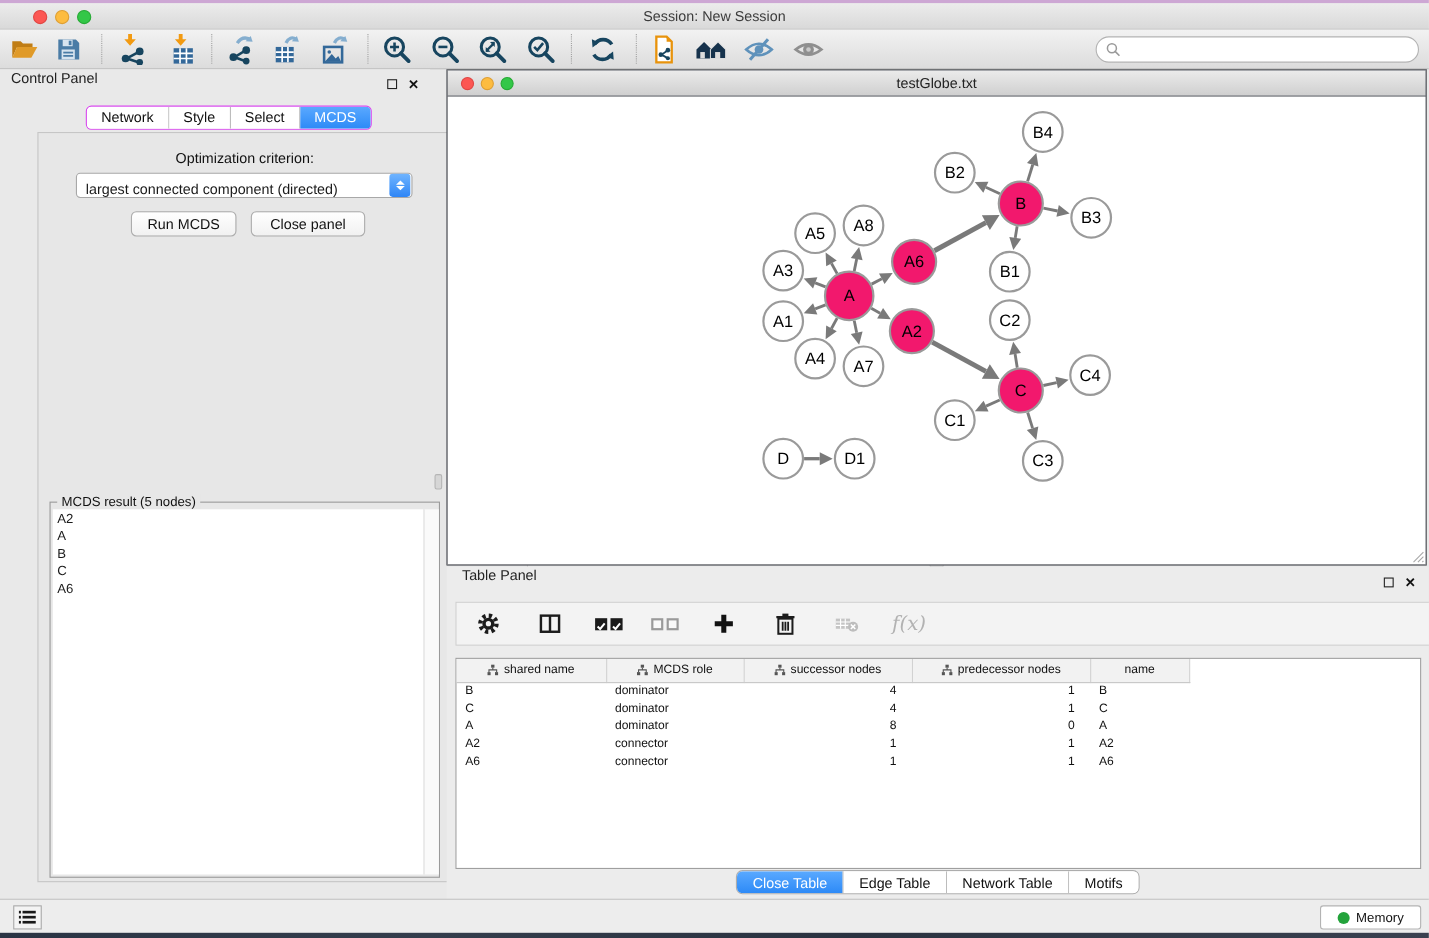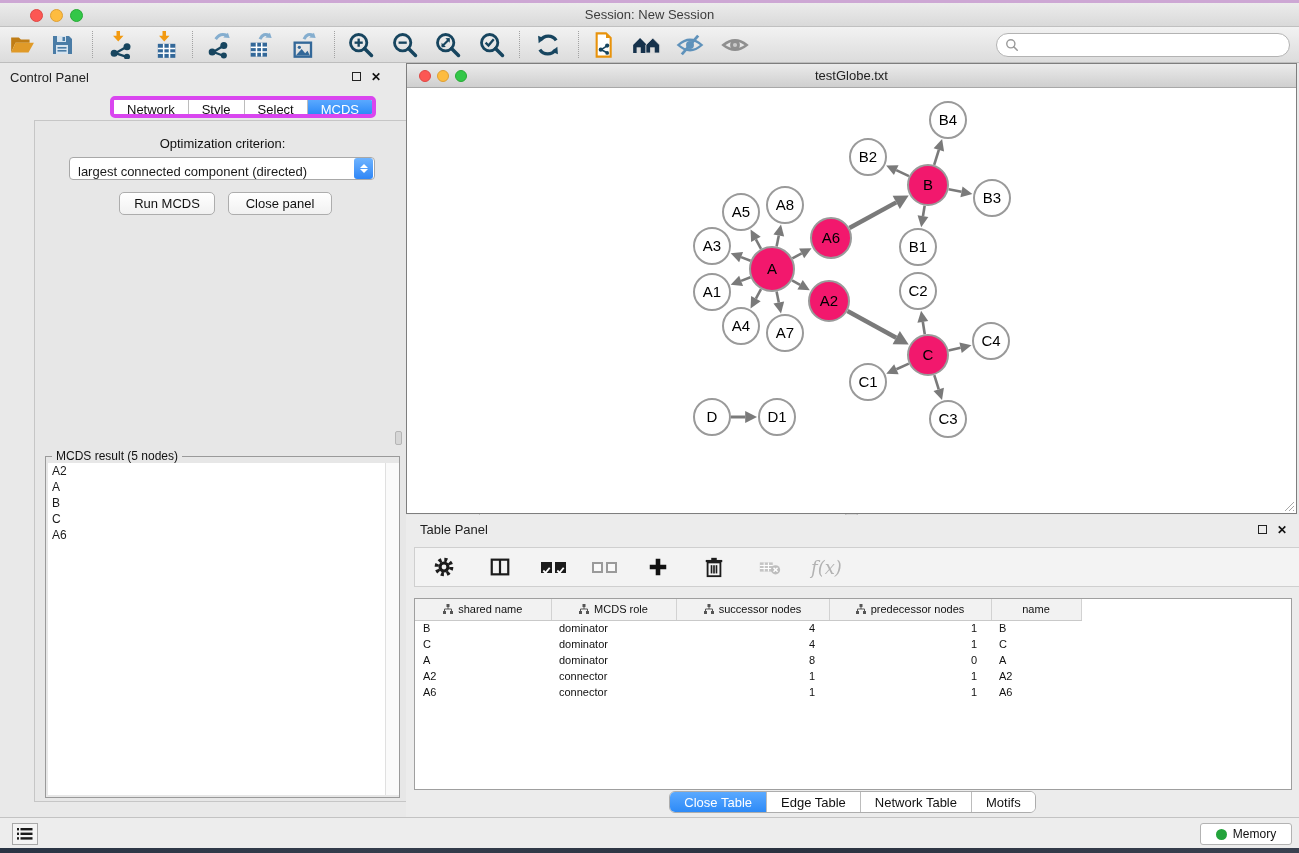--- a/index.html
+++ b/index.html
@@ -17,24 +17,24 @@
   .tl-green { background:#33c748; border:1px solid #27aa35; }
 
   .toolbar { left:0; top:27px; width:1299px; height:36px; background:linear-gradient(#f2f2f2,#dcdcdc); border-bottom:1px solid #bdbdbd; }
   .tbicon { position:absolute; top:1px; width:34px; height:34px; display:flex; align-items:center; justify-content:center; }
   .tbsep { position:absolute; top:4px; height:27px; width:0; border-left:1px dotted #a2a2a2; }
   .searchbox { position:absolute; left:996px; top:6px; width:294px; height:24px; background:#fff; border:1px solid #b3b3b3; border-radius:12px; display:flex; align-items:center; padding-left:8px; }
   .searchbox input { border:none; outline:none; flex:1; font-size:12px; height:18px; background:transparent; font-family:"Liberation Sans",sans-serif; }
 
   
   .cpanel { left:0; top:63px; width:391px; height:754px; background:#e9e9e9; }
-  .panel-header { height:28px; display:flex; align-items:center; padding:0 10px; font-size:13px; color:#222; position:relative; }
+  .panel-header { height:28px; display:flex; padding:0 10px; font-size:13px; color:#222; position:relative; }
   .win-float { width:9px; height:9px; border:1.5px solid #222; display:inline-block; }
   .win-close { font-size:12px; font-weight:bold; color:#111; line-height:12px; }
-  .seg-tabs { position:absolute; display:flex; border:4px solid #d946ef; border-radius:5px; background:#fff; height:22px; font-size:13px; overflow:hidden;margin-left:32px; }
+  .seg-tabs { position:absolute; display:flex; border:1px solid #d946ef; border-radius:5px; background:#fff; height:22px; font-size:13px; overflow:hidden; }
   .seg { padding:0 13px; line-height:20px; color:#111; background:#fff; border-right:1px solid #bcbcbc; }
   .seg:last-child { border-right:none; }
   .seg.active { background:linear-gradient(#5aa9ff,#2d8af7); color:#fff; }
   .cp-box { position:absolute; left:8px; top:57px; width:446px; height:682px; background:#e7e7e7; border:1px solid #c6c6c6;margin-left:26px; }
   .opt-label { position:absolute; left:0; width:375px; top:15px; text-align:center; font-size:13px; color:#111; }
   .fake-select { position:absolute; left:34px; top:36px; width:306px; height:23px; background:#fff; border:1px solid #a8a8a8; border-radius:4px; display:flex; align-items:flex-end; }
   .fake-select .val { flex:1; font-size:13px; padding-left:8px; white-space:nowrap; overflow:hidden; }
   .select-stepper { width:19px; height:21px; border-radius:3px; margin-right:1px; background:linear-gradient(#6fb4ff,#2f86f6); display:flex; flex-direction:column; align-items:center; justify-content:center; gap:1px; }
   .chev { width:0; height:0; border-left:4px solid transparent; border-right:4px solid transparent; }
   .chev.up { border-bottom:4px solid #fff; }

